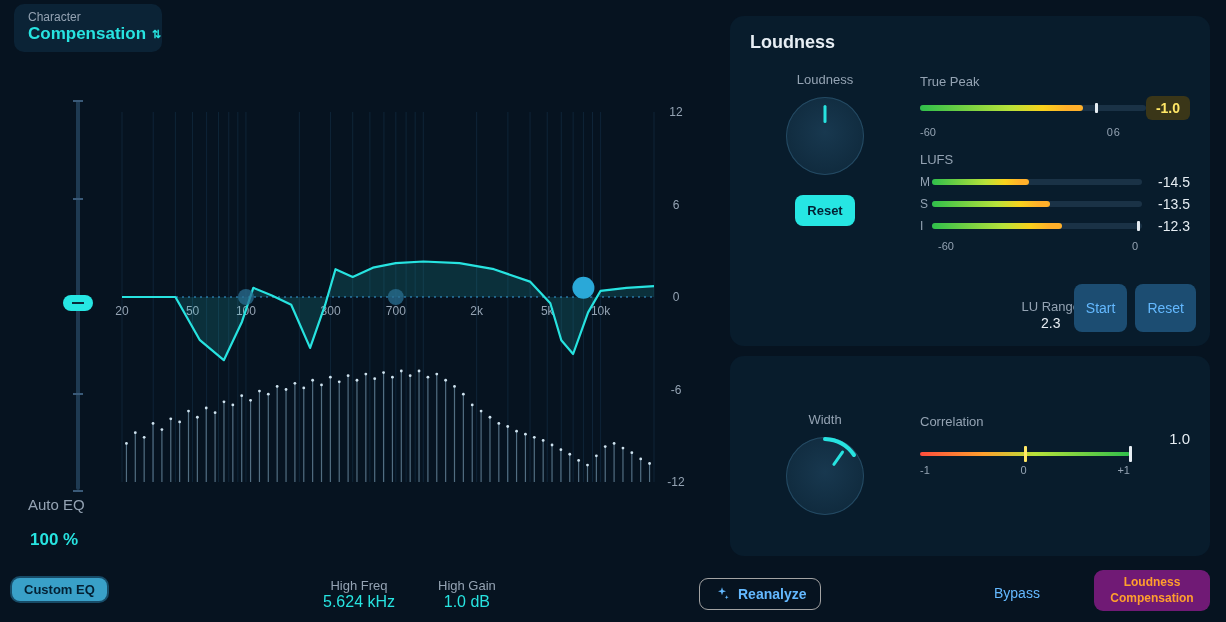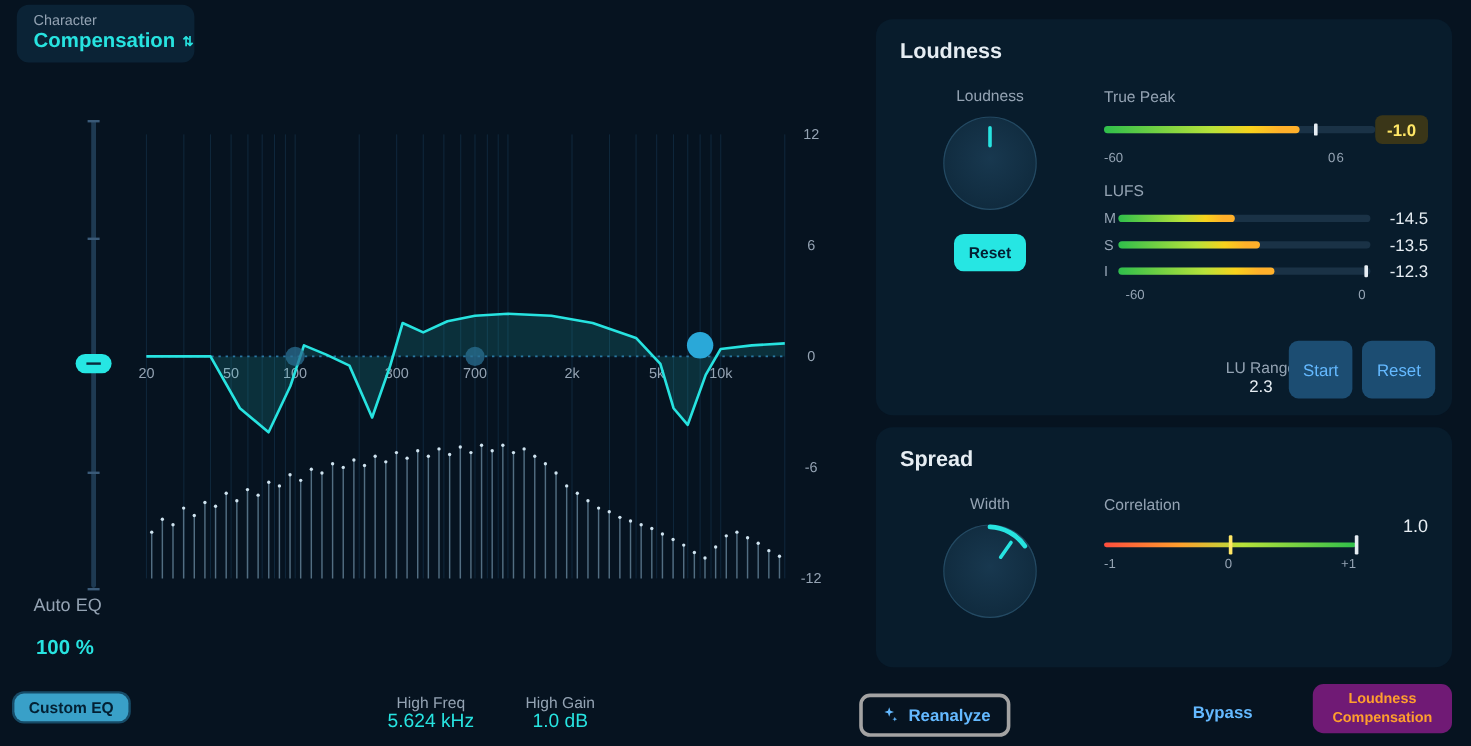--- a/index.html
+++ b/index.html
@@ -165,32 +165,32 @@
     width:210px; height:4px; border-radius:2px;
     background:linear-gradient(90deg,#ff4d3d 0%,#ff9f2d 30%,#b7e23a 55%,#2fbf4b 100%);
     position:relative; margin-top:22px;
   }
   .corr-pip { position:absolute; top:-6px; width:3px; height:16px; background:#ffe766; border-radius:1px; }
   .corr-pip.white { background:#e6edf3; }
   .corr-val { position:absolute; right:0; top:14px; font-size:15px; }
 
   
   .reanalyze-btn {
-    position:absolute; left:716px; top:578px;
-    border:3px solid #a3a3a3; color:var(--blue-btn-text);
+    position:absolute; left:699px; top:578px;
+    border:1px solid #a3a3a3; color:var(--blue-btn-text);
     padding:7px 14px; border-radius:9px;
     display:flex; align-items:flex-end; gap:8px;
     font-size:14px; font-weight:600;
   }
   .reanalyze-btn svg { width:16px; height:16px; }
 
   .bypass-btn {
     position:absolute; left:980px; top:578px;
     color:var(--blue-btn-text);
-    padding:7px 14px; border-radius:9px; font-size:14px; font-weight:700;
+    padding:7px 14px; border-radius:9px; font-size:14px; font-weight:400;
   }
   .loudcomp-btn {
     position:absolute; left:1094px; top:570px;
     width:116px;
     background:#701a75; color:var(--orange);
     padding:5px 10px; border-radius:9px;
     font-size:12px; font-weight:600; text-align:center; line-height:1.3;
   }
 
 </style>
@@ -468,21 +468,20 @@
     <span class="sub-lbl">LU Range</span>
     <span class="v">2.3</span>
   </div>
   <div class="dyn-btns">
     <div class="btn-blue">Start</div>
     <div class="btn-blue">Reset</div>
   </div>
 </div>
 
 <div class="panel spread">
-  <h2>Spread</h2>
   <div class="sp-left">
     <span class="sub-lbl">Width</span>
     <div class="knob" style="margin:8px auto">
       <svg class="width-knob-arc" viewBox="0 0 86 86">
         <path d="M 43 6 A 37 37 0 0 1 72 22" stroke="#27e3e0" stroke-width="4" fill="none" stroke-linecap="round"></path>
       </svg>
       <div class="needle" id="width-needle" style="transform: translateX(-50%) rotate(35deg); transform-origin: 50% 32px;"></div>
     </div>
   </div>
   <div class="sp-right">

